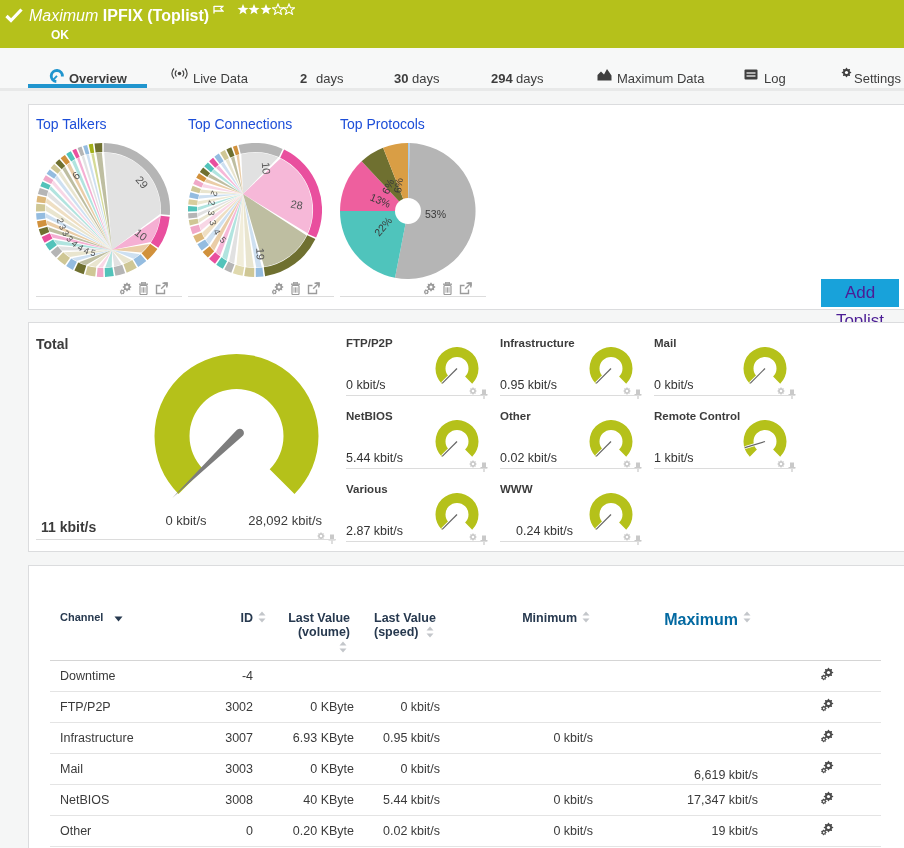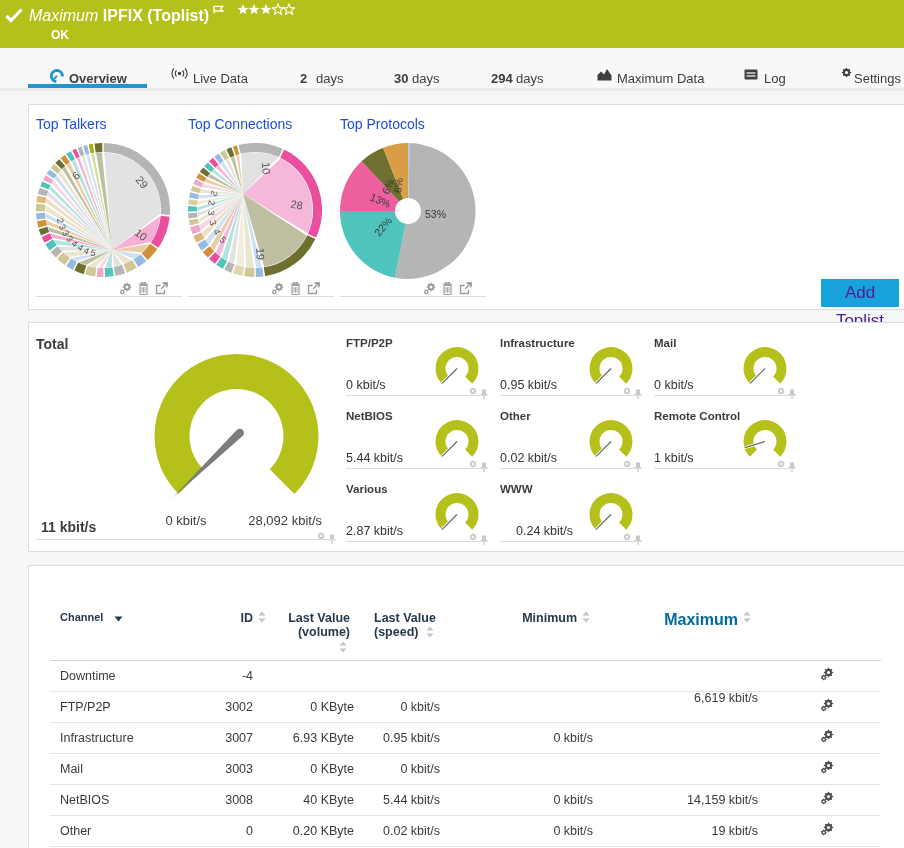--- a/index.html
+++ b/index.html
@@ -511,21 +511,21 @@
       <circle cx="8.5" cy="5.5" r="1.61" fill="#fff"></circle>
       <polygon points="6.88,10.40 5.69,11.31 5.72,12.81 4.27,12.44 3.11,13.40 2.49,12.04 1.03,11.74 1.71,10.40 1.03,9.06 2.49,8.76 3.11,7.40 4.27,8.36 5.72,7.99 5.69,9.49" fill="#4a4a4a"></polygon>
       <circle cx="3.8" cy="10.4" r="0.99" fill="#fff"></circle>
     </svg></div>
 <div class="hr" style="left:50px;top:722px;width:831px;background:#e4e4e4"></div>
 <div class="abs" style="left:60px;top:731px;font-size:12.5px;color:#3a3a3a">Infrastructure</div>
 <div class="abs cell-r" style="left:193px;top:731px;width:60px;font-size:12.5px;color:#3a3a3a">3007</div>
 <div class="abs cell-r" style="left:274px;top:731px;width:80px;font-size:12.5px;color:#3a3a3a">6.93 KByte</div>
 <div class="abs cell-r" style="left:360px;top:731px;width:80px;font-size:12.5px;color:#3a3a3a">0.95 kbit/s</div>
 <div class="abs cell-r" style="left:513px;top:731px;width:80px;font-size:12.5px;color:#3a3a3a">0 kbit/s</div>
-<div class="abs cell-r" style="left:678px;top:691px;width:80px;font-size:12.5px;color:#3a3a3a">6,619 kbit/s</div>
+<div class="abs cell-r" style="left:678px;top:768px;width:80px;font-size:12.5px;color:#3a3a3a">6,619 kbit/s</div>
 <div class="abs" style="left:820px;top:729px"><svg width="14" height="14" viewBox="0 0 14 14">
       <polygon points="13.54,5.50 11.67,6.81 12.06,9.06 9.81,8.67 8.50,10.54 7.19,8.67 4.94,9.06 5.33,6.81 3.46,5.50 5.33,4.19 4.94,1.94 7.19,2.33 8.50,0.46 9.81,2.33 12.06,1.94 11.67,4.19" fill="#4a4a4a"></polygon>
       <circle cx="8.5" cy="5.5" r="1.61" fill="#fff"></circle>
       <polygon points="6.88,10.40 5.69,11.31 5.72,12.81 4.27,12.44 3.11,13.40 2.49,12.04 1.03,11.74 1.71,10.40 1.03,9.06 2.49,8.76 3.11,7.40 4.27,8.36 5.72,7.99 5.69,9.49" fill="#4a4a4a"></polygon>
       <circle cx="3.8" cy="10.4" r="0.99" fill="#fff"></circle>
     </svg></div>
 <div class="hr" style="left:50px;top:753px;width:831px;background:#e4e4e4"></div>
 <div class="abs" style="left:60px;top:762px;font-size:12.5px;color:#3a3a3a">Mail</div>
 <div class="abs cell-r" style="left:193px;top:762px;width:60px;font-size:12.5px;color:#3a3a3a">3003</div>
 <div class="abs cell-r" style="left:274px;top:762px;width:80px;font-size:12.5px;color:#3a3a3a">0 KByte</div>
@@ -537,21 +537,21 @@
       <circle cx="8.5" cy="5.5" r="1.61" fill="#fff"></circle>
       <polygon points="6.88,10.40 5.69,11.31 5.72,12.81 4.27,12.44 3.11,13.40 2.49,12.04 1.03,11.74 1.71,10.40 1.03,9.06 2.49,8.76 3.11,7.40 4.27,8.36 5.72,7.99 5.69,9.49" fill="#4a4a4a"></polygon>
       <circle cx="3.8" cy="10.4" r="0.99" fill="#fff"></circle>
     </svg></div>
 <div class="hr" style="left:50px;top:784px;width:831px;background:#e4e4e4"></div>
 <div class="abs" style="left:60px;top:793px;font-size:12.5px;color:#3a3a3a">NetBIOS</div>
 <div class="abs cell-r" style="left:193px;top:793px;width:60px;font-size:12.5px;color:#3a3a3a">3008</div>
 <div class="abs cell-r" style="left:274px;top:793px;width:80px;font-size:12.5px;color:#3a3a3a">40 KByte</div>
 <div class="abs cell-r" style="left:360px;top:793px;width:80px;font-size:12.5px;color:#3a3a3a">5.44 kbit/s</div>
 <div class="abs cell-r" style="left:513px;top:793px;width:80px;font-size:12.5px;color:#3a3a3a">0 kbit/s</div>
-<div class="abs cell-r" style="left:678px;top:793px;width:80px;font-size:12.5px;color:#3a3a3a">14,159 kbit/s</div>
+<div class="abs cell-r" style="left:678px;top:793px;width:80px;font-size:12.5px;color:#3a3a3a">17,347 kbit/s</div>
 <div class="abs" style="left:820px;top:791px"><svg width="14" height="14" viewBox="0 0 14 14">
       <polygon points="13.54,5.50 11.67,6.81 12.06,9.06 9.81,8.67 8.50,10.54 7.19,8.67 4.94,9.06 5.33,6.81 3.46,5.50 5.33,4.19 4.94,1.94 7.19,2.33 8.50,0.46 9.81,2.33 12.06,1.94 11.67,4.19" fill="#4a4a4a"></polygon>
       <circle cx="8.5" cy="5.5" r="1.61" fill="#fff"></circle>
       <polygon points="6.88,10.40 5.69,11.31 5.72,12.81 4.27,12.44 3.11,13.40 2.49,12.04 1.03,11.74 1.71,10.40 1.03,9.06 2.49,8.76 3.11,7.40 4.27,8.36 5.72,7.99 5.69,9.49" fill="#4a4a4a"></polygon>
       <circle cx="3.8" cy="10.4" r="0.99" fill="#fff"></circle>
     </svg></div>
 <div class="hr" style="left:50px;top:815px;width:831px;background:#e4e4e4"></div>
 <div class="abs" style="left:60px;top:824px;font-size:12.5px;color:#3a3a3a">Other</div>
 <div class="abs cell-r" style="left:193px;top:824px;width:60px;font-size:12.5px;color:#3a3a3a">0</div>
 <div class="abs cell-r" style="left:274px;top:824px;width:80px;font-size:12.5px;color:#3a3a3a">0.20 KByte</div>

